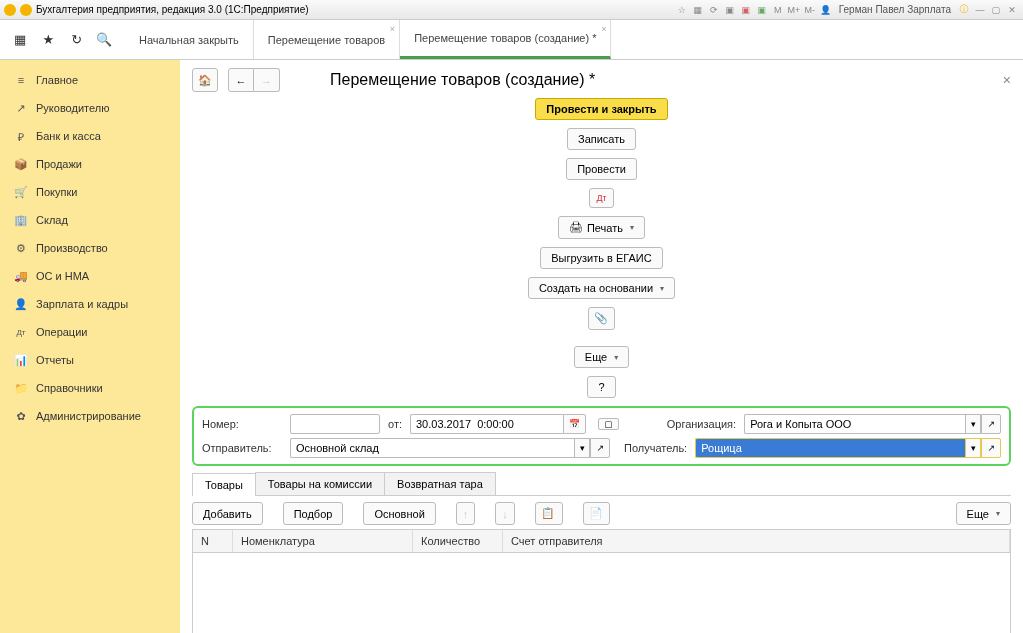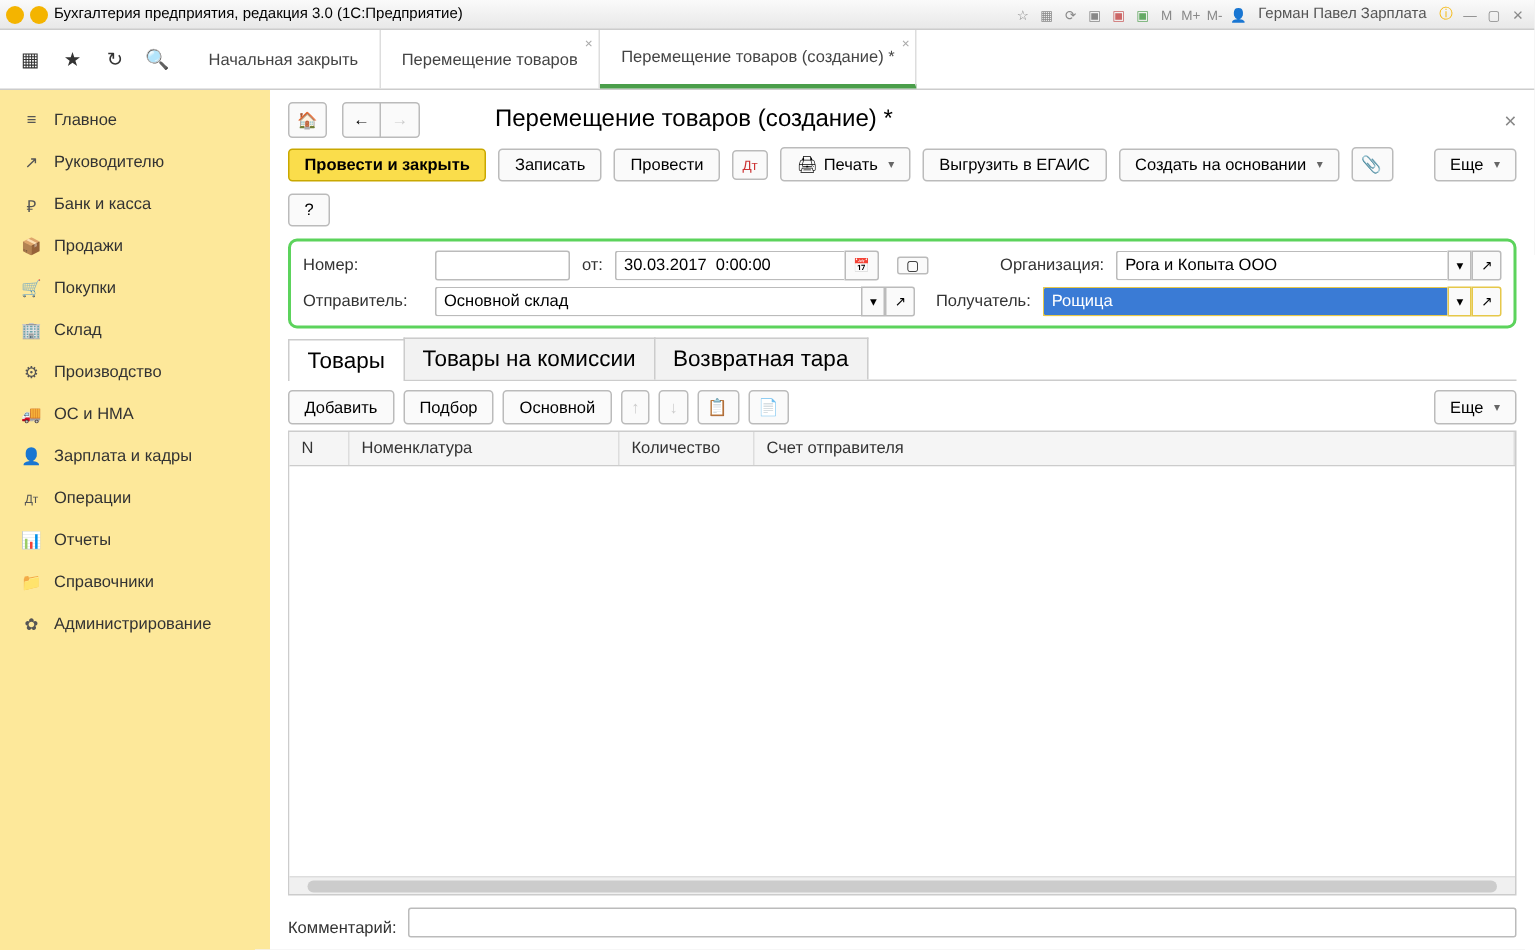--- a/index.html
+++ b/index.html
@@ -24,43 +24,43 @@
 .sidebar { width: 180px; background: #fde89a; padding: 6px 0; }
 .side-item { display: flex; align-items: center; gap: 8px; padding: 7px 14px; color: #333; cursor: pointer; font-size: 11px; }
 .side-ico { width: 14px; height: 14px; display: flex; align-items: center; justify-content: center; font-size: 11px; color: #555; }
 
 .content { flex: 1; background: #fff; padding: 8px 12px; display: flex; flex-direction: column; }
 .doc-header { display: flex; align-items: center; gap: 10px; margin-bottom: 6px; }
 .nav-btn { width: 26px; height: 24px; border: 1px solid #bbb; border-radius: 3px; display: flex; align-items: center; justify-content: center; background: #fafafa; cursor: pointer; font-size: 11px; }
 .doc-title { font-size: 16px; font-weight: normal; margin-left: 40px; }
 .close-x { margin-left: auto; font-size: 14px; color: #888; cursor: pointer; }
 
-.toolbar { display: flex; align-items: center; gap: 8px; margin-bottom: 8px; flex-wrap: wrap; }
+.toolbar { display: flex; align-items: center; gap: 8px; margin-bottom: 8px; flex-wrap: wrap; flex-direction: column; }
 .btn { border: 1px solid #bbb; border-radius: 3px; padding: 4px 10px; background: #fafafa; cursor: pointer; font-size: 11px; display: flex; align-items: center; gap: 4px; white-space: nowrap; }
 .btn.primary { background: #fadd4b; border-color: #c9a800; font-weight: bold; }
 .btn.icon-only { padding: 4px 6px; }
 .drop::after { content: "▾"; font-size: 8px; margin-left: 3px; color: #666; }
 .spacer { flex: 1; }
 
 .green-box { border: 2px solid #5cd35c; border-radius: 6px; padding: 6px 8px; margin-bottom: 6px; }
 .form-row { display: flex; align-items: center; gap: 8px; margin-bottom: 4px; }
 .form-row:last-child { margin-bottom: 0; }
 .lbl { color: #333; font-size: 11px; }
 .inp { border: 1px solid #bbb; border-radius: 2px; padding: 3px 5px; font-size: 11px; background: #fff; }
 .inp.highlight { background: #3a7bd5; color: #fff; }
 .field-wrap { display: flex; align-items: stretch; flex: 1; }
 .field-wrap .inp { flex: 1; border-right: none; border-radius: 2px 0 0 2px; }
 .fbtn { border: 1px solid #bbb; padding: 0 5px; background: #fafafa; display: flex; align-items: center; font-size: 9px; cursor: pointer; }
 .fbtn:last-child { border-radius: 0 2px 2px 0; }
 
 .subtabs { display: flex; gap: 0; margin-bottom: 6px; border-bottom: 1px solid #ccc; }
-.subtab { padding: 5px 12px; border: 1px solid #ccc; border-bottom: none; background: #f2f2f2; cursor: pointer; font-size: 15px; margin-right: -1px; }
+.subtab { padding: 5px 12px; border: 1px solid #ccc; border-bottom: none; background: #f2f2f2; cursor: pointer; font-size: 11px; margin-right: -1px; }
 .subtab.active { background: #fff; position: relative; top: 1px; }
 
-.grid-toolbar { display: flex; gap: 6px; margin-bottom: 4px; }
+.grid-toolbar { display: flex; gap: 20px; margin-bottom: 4px; }
 .grid-container { border: 1px solid #ccc; flex: 1; display: flex; flex-direction: column; min-height: 260px; }
 .grid-head { display: flex; background: #f5f5f5; border-bottom: 1px solid #ccc; }
 .gh { padding: 5px 8px; border-right: 1px solid #ddd; font-size: 11px; color: #333; }
 .gh.n { width: 40px; }
 .gh.nom { width: 180px; }
 .gh.qty { width: 90px; }
 .gh.acc { flex: 1; }
 .grid-body { flex: 1; background: #fff; }
 .grid-scroll { height: 12px; background: #f0f0f0; border-top: 1px solid #ddd; position: relative; }
 .grid-scroll::before { content: ""; position: absolute; left: 12px; right: 12px; top: 2px; height: 8px; background: #ccc; border-radius: 4px; }

